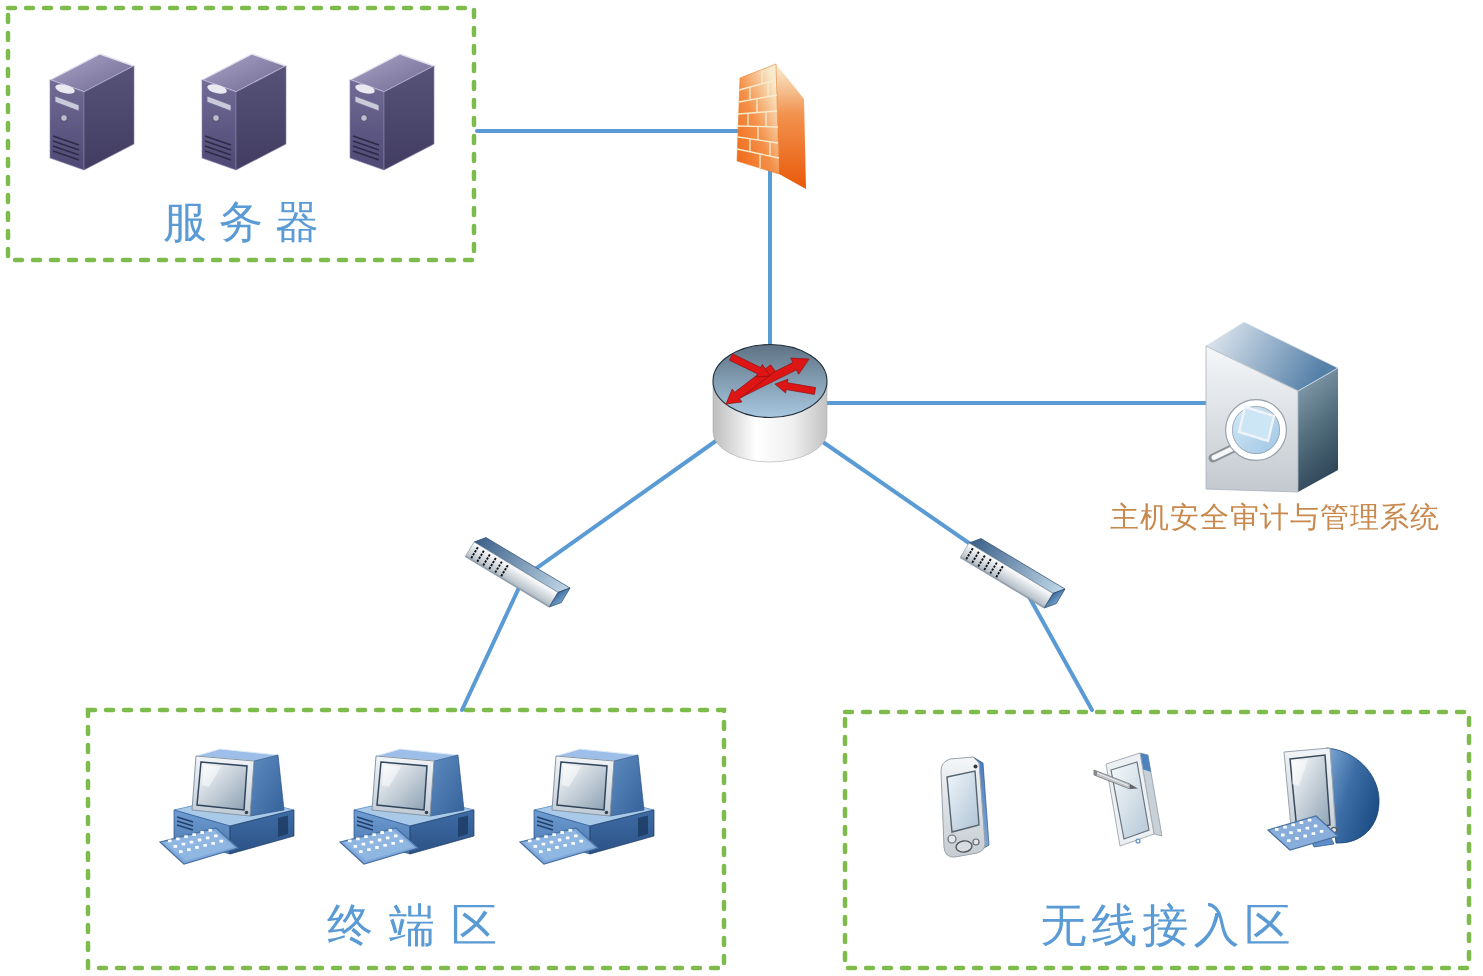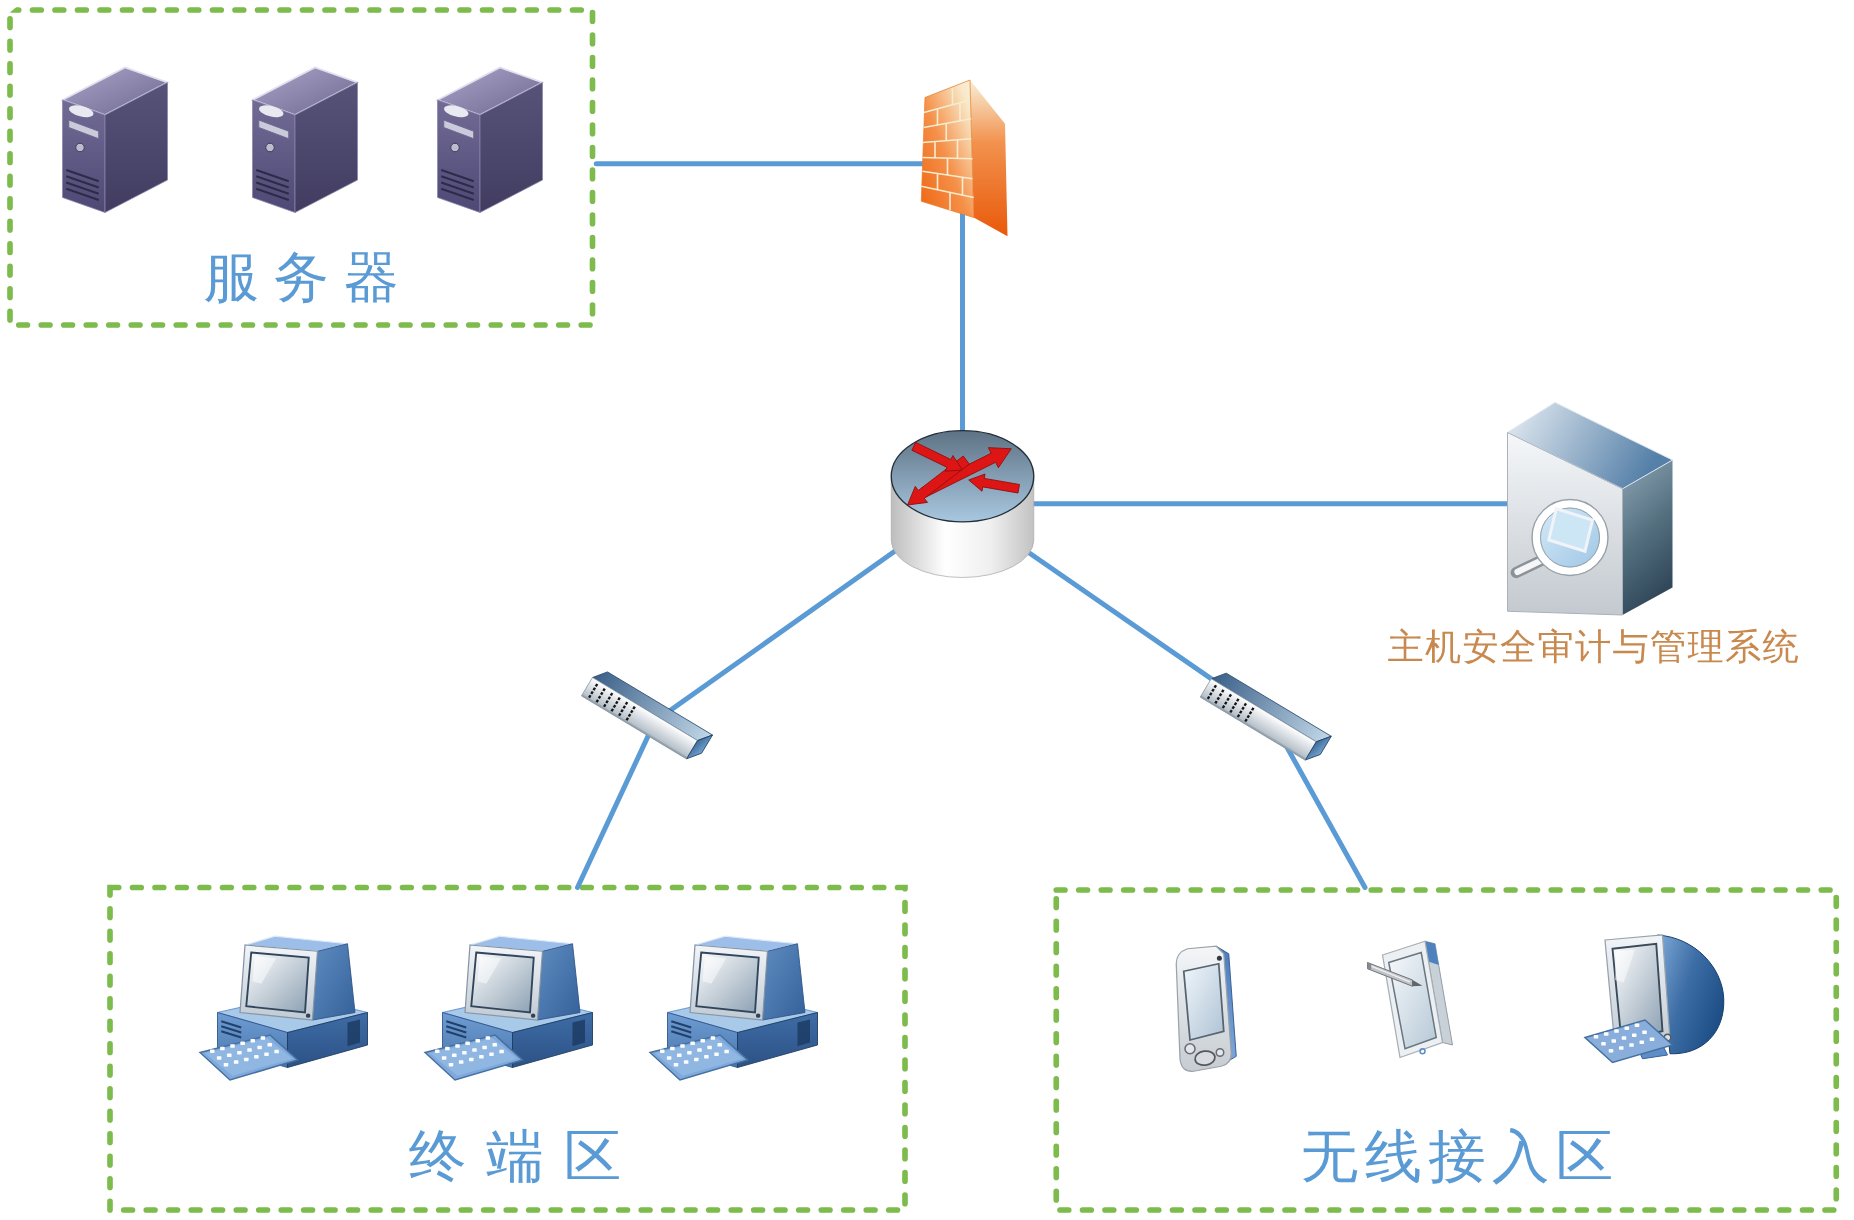--- a/index.html
+++ b/index.html
@@ -1,17 +1,17 @@
 <!DOCTYPE html>
 <html><head>
 <meta charset="utf-8">
 <style>
   html,body{margin:0;padding:0;background:#ffffff;}
   .stage{position:relative;width:1483px;height:976px;background:#fff;overflow:hidden;
-         font-family:"Liberation Sans",sans-serif;border-radius:31px;}
+         font-family:"Liberation Sans",sans-serif;}
   svg{display:block}
   .zone-label{font-family:"Liberation Serif","DejaVu Serif",serif;fill:#5B9BD5;}
   .audit-label{font-family:"Liberation Sans","DejaVu Sans",sans-serif;fill:#C8894E;}
   .edge{stroke:#5B9BD5;stroke-width:4;fill:none;stroke-linecap:round;}
   .zone-rect{fill:none;stroke:#7CBB4C;stroke-width:4.5;stroke-dasharray:7 11;stroke-linecap:round;}
   .brick{stroke:#F6ECCE;stroke-width:1.3;fill:none;}
   .arrow{fill:#DE1515;stroke:#8E0E0E;stroke-width:0.7;stroke-linejoin:round;}
   .portdot{fill:#141414;}
   .key{fill:#FDFEFF;}
 </style>

